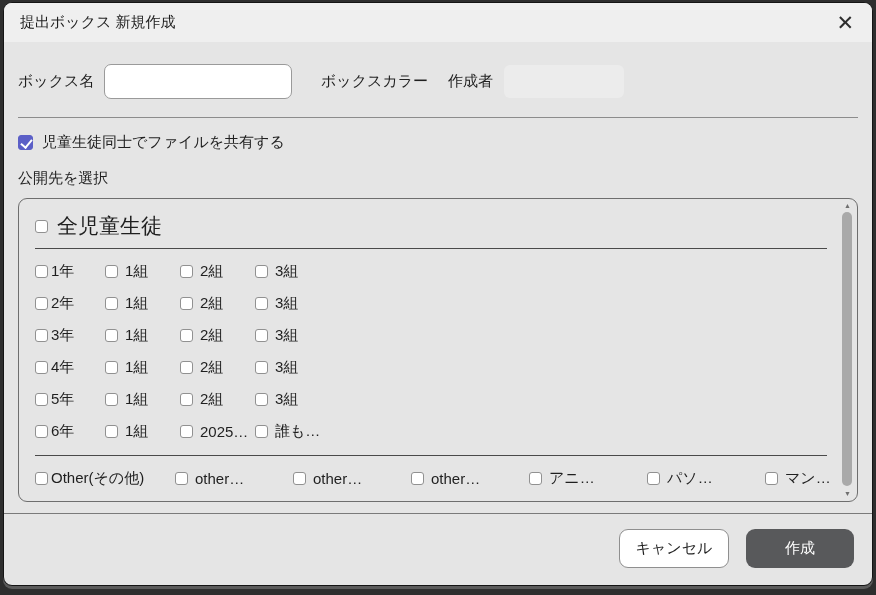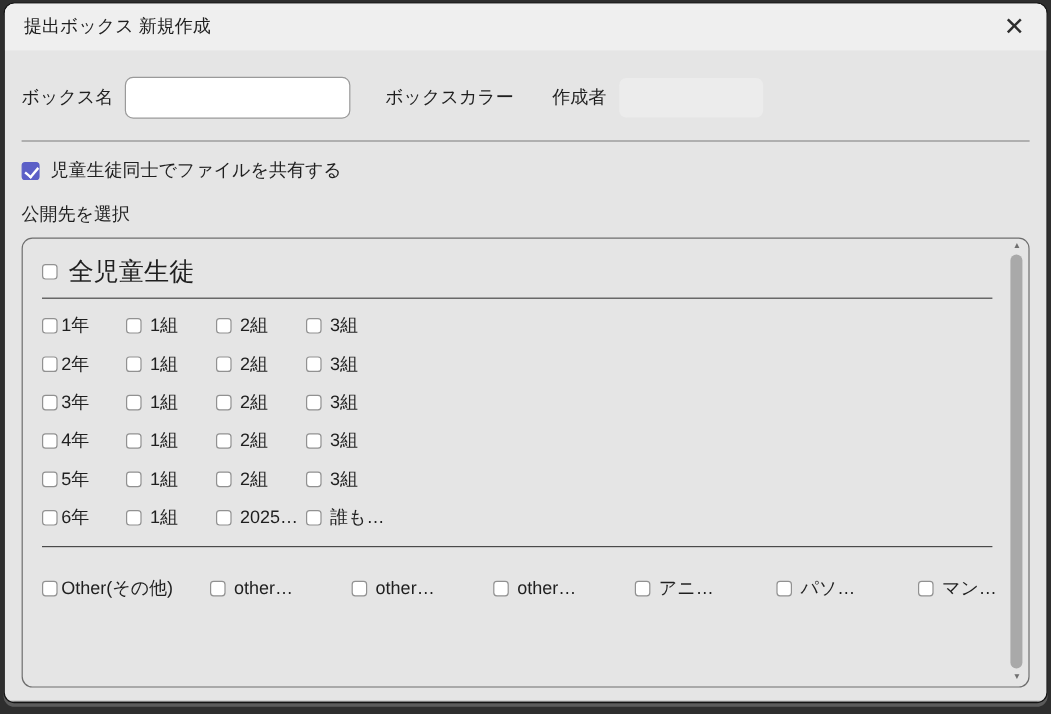--- a/index.html
+++ b/index.html
@@ -54,21 +54,21 @@
     background: #fff;
     display: flex; align-items: center;
     padding: 0 12px; cursor: pointer;
   }
   .color-swatch {
     width: 72px; height: 25px; flex: none;
     background: #f8ec9e;
   }
   .color-name { margin-left: 14px; font-size: 15px; }
   .dd-arrow { margin-left: 10px; font-size: 14px; color: #2d2d2d; }
-  .lbl-creator { margin-left: 32px; flex: none; }
+  .lbl-creator { margin-left: 20px; flex: none; }
   .creator-field {
     margin-left: 11px; flex: none;
     width: 120px; height: 33px;
     background: #ececec; border-radius: 6px;
   }
   .hr-content { border: 0; border-top: 1px solid #8c8c8c; margin: 0 14px; }
   
   .share-row {
     display: flex; align-items: center; gap: 9px;
     margin: 15px 14px 0 14px; font-size: 15px;
@@ -95,21 +95,21 @@
     border: 1px solid #6e6e6e; border-radius: 9px;
     position: relative;
     padding: 13px 30px 8px 16px;
     overflow: hidden;
   }
   .all-row { display: flex; align-items: center; gap: 9px; height: 28px; font-size: 21px; }
   .hr-inner { border: 0; border-top: 1px solid #4a4a4a; margin: 8px 0 6px 0; }
   .grade-row { display: flex; align-items: center; height: 32px; font-size: 15px; }
   .grade-item { display: flex; align-items: center; gap: 3px; width: 70px; cursor: pointer; }
   .group-item { display: flex; align-items: center; gap: 7px; width: 75px; cursor: pointer; }
-  .other-section { display: flex; align-items: flex-start; margin-top: 21px; font-size: 15px; }
+  .other-section { display: flex; align-items: flex-start; margin-top: 9px; font-size: 15px; }
   .other-label-item { display: flex; align-items: center; gap: 3px; width: 140px; flex: none; margin-top: 4px; cursor: pointer; }
   .other-lines { flex: 1; min-width: 0; }
   .other-line { display: flex; align-items: center; height: 27px; gap: 44px; }
   .other-line + .other-line { margin-top: 1px; }
   .other-item { display: flex; align-items: center; gap: 7px; width: 74px; flex: none; cursor: pointer; }
   .other-item.wide { width: auto; }
   .redacted-box {
     width: 141px; height: 28px; flex: none;
     background: #000; margin-left: 9px;
   }
@@ -346,14 +346,18 @@
     <div class="scrollbar">
       <span class="sb-arrow sb-up">▲</span>
       <span class="sb-thumb"></span>
       <span class="sb-arrow sb-down">▼</span>
     </div>
 
   </div>
 
   <hr class="hr-footer">
 
+  <div class="footer">
+    <button class="btn btn-cancel">キャンセル</button>
+    <button class="btn btn-create">作成</button>
+  </div>
 
 </div>
 
 </body></html>

